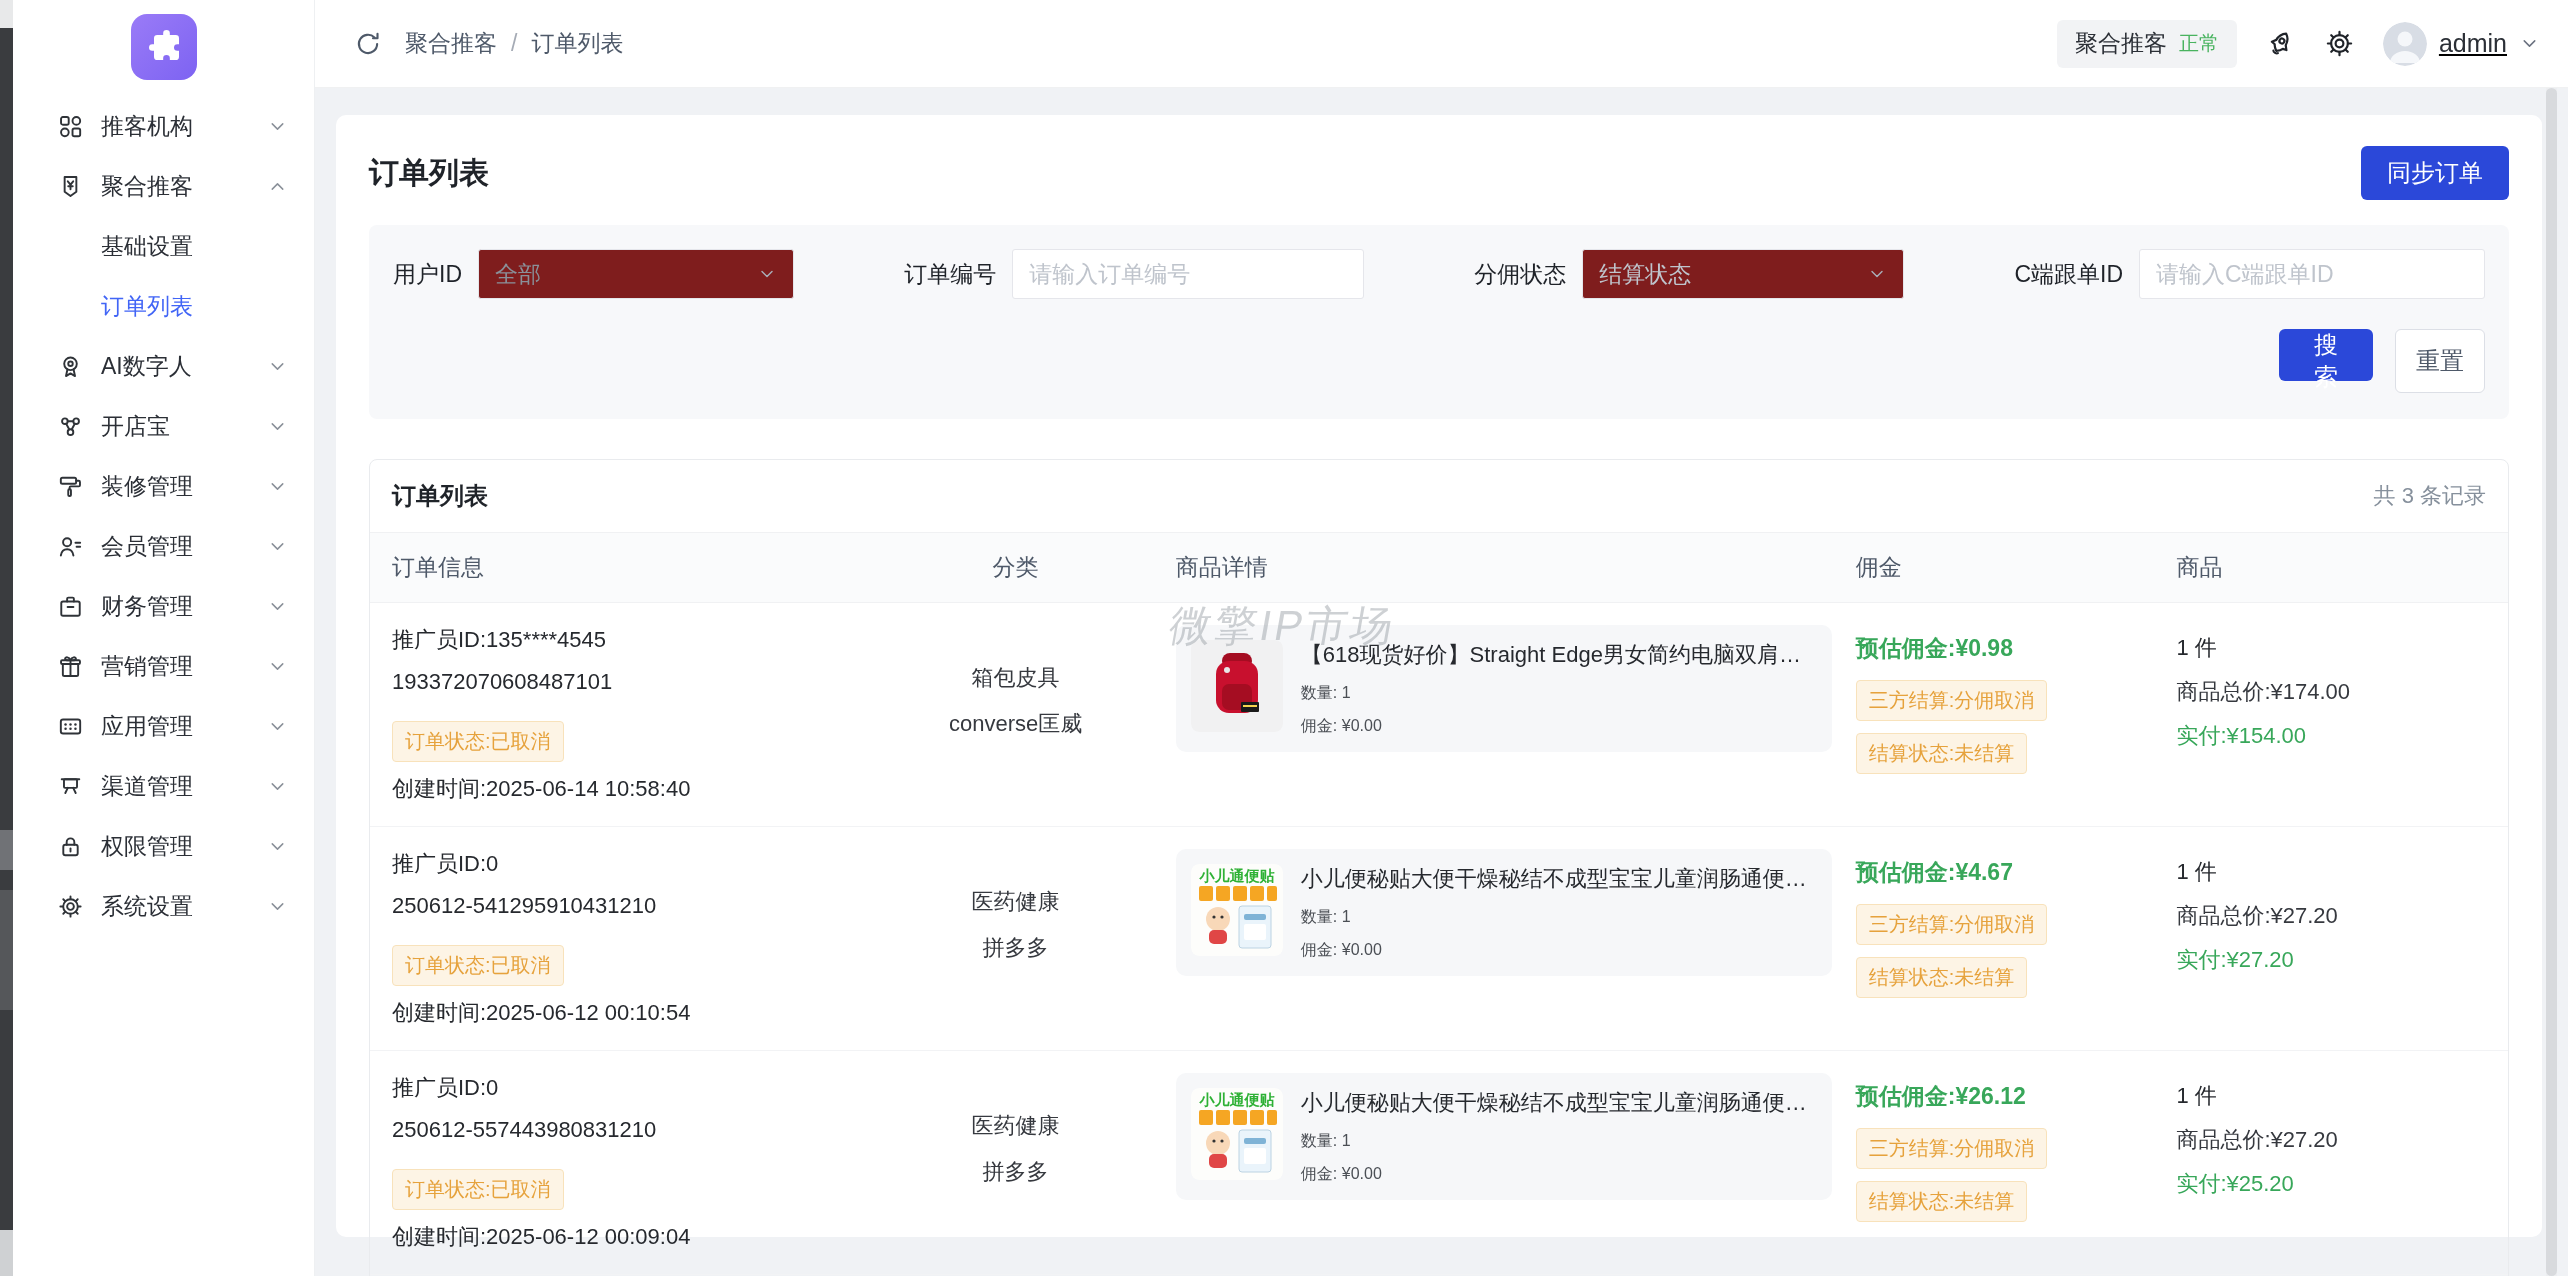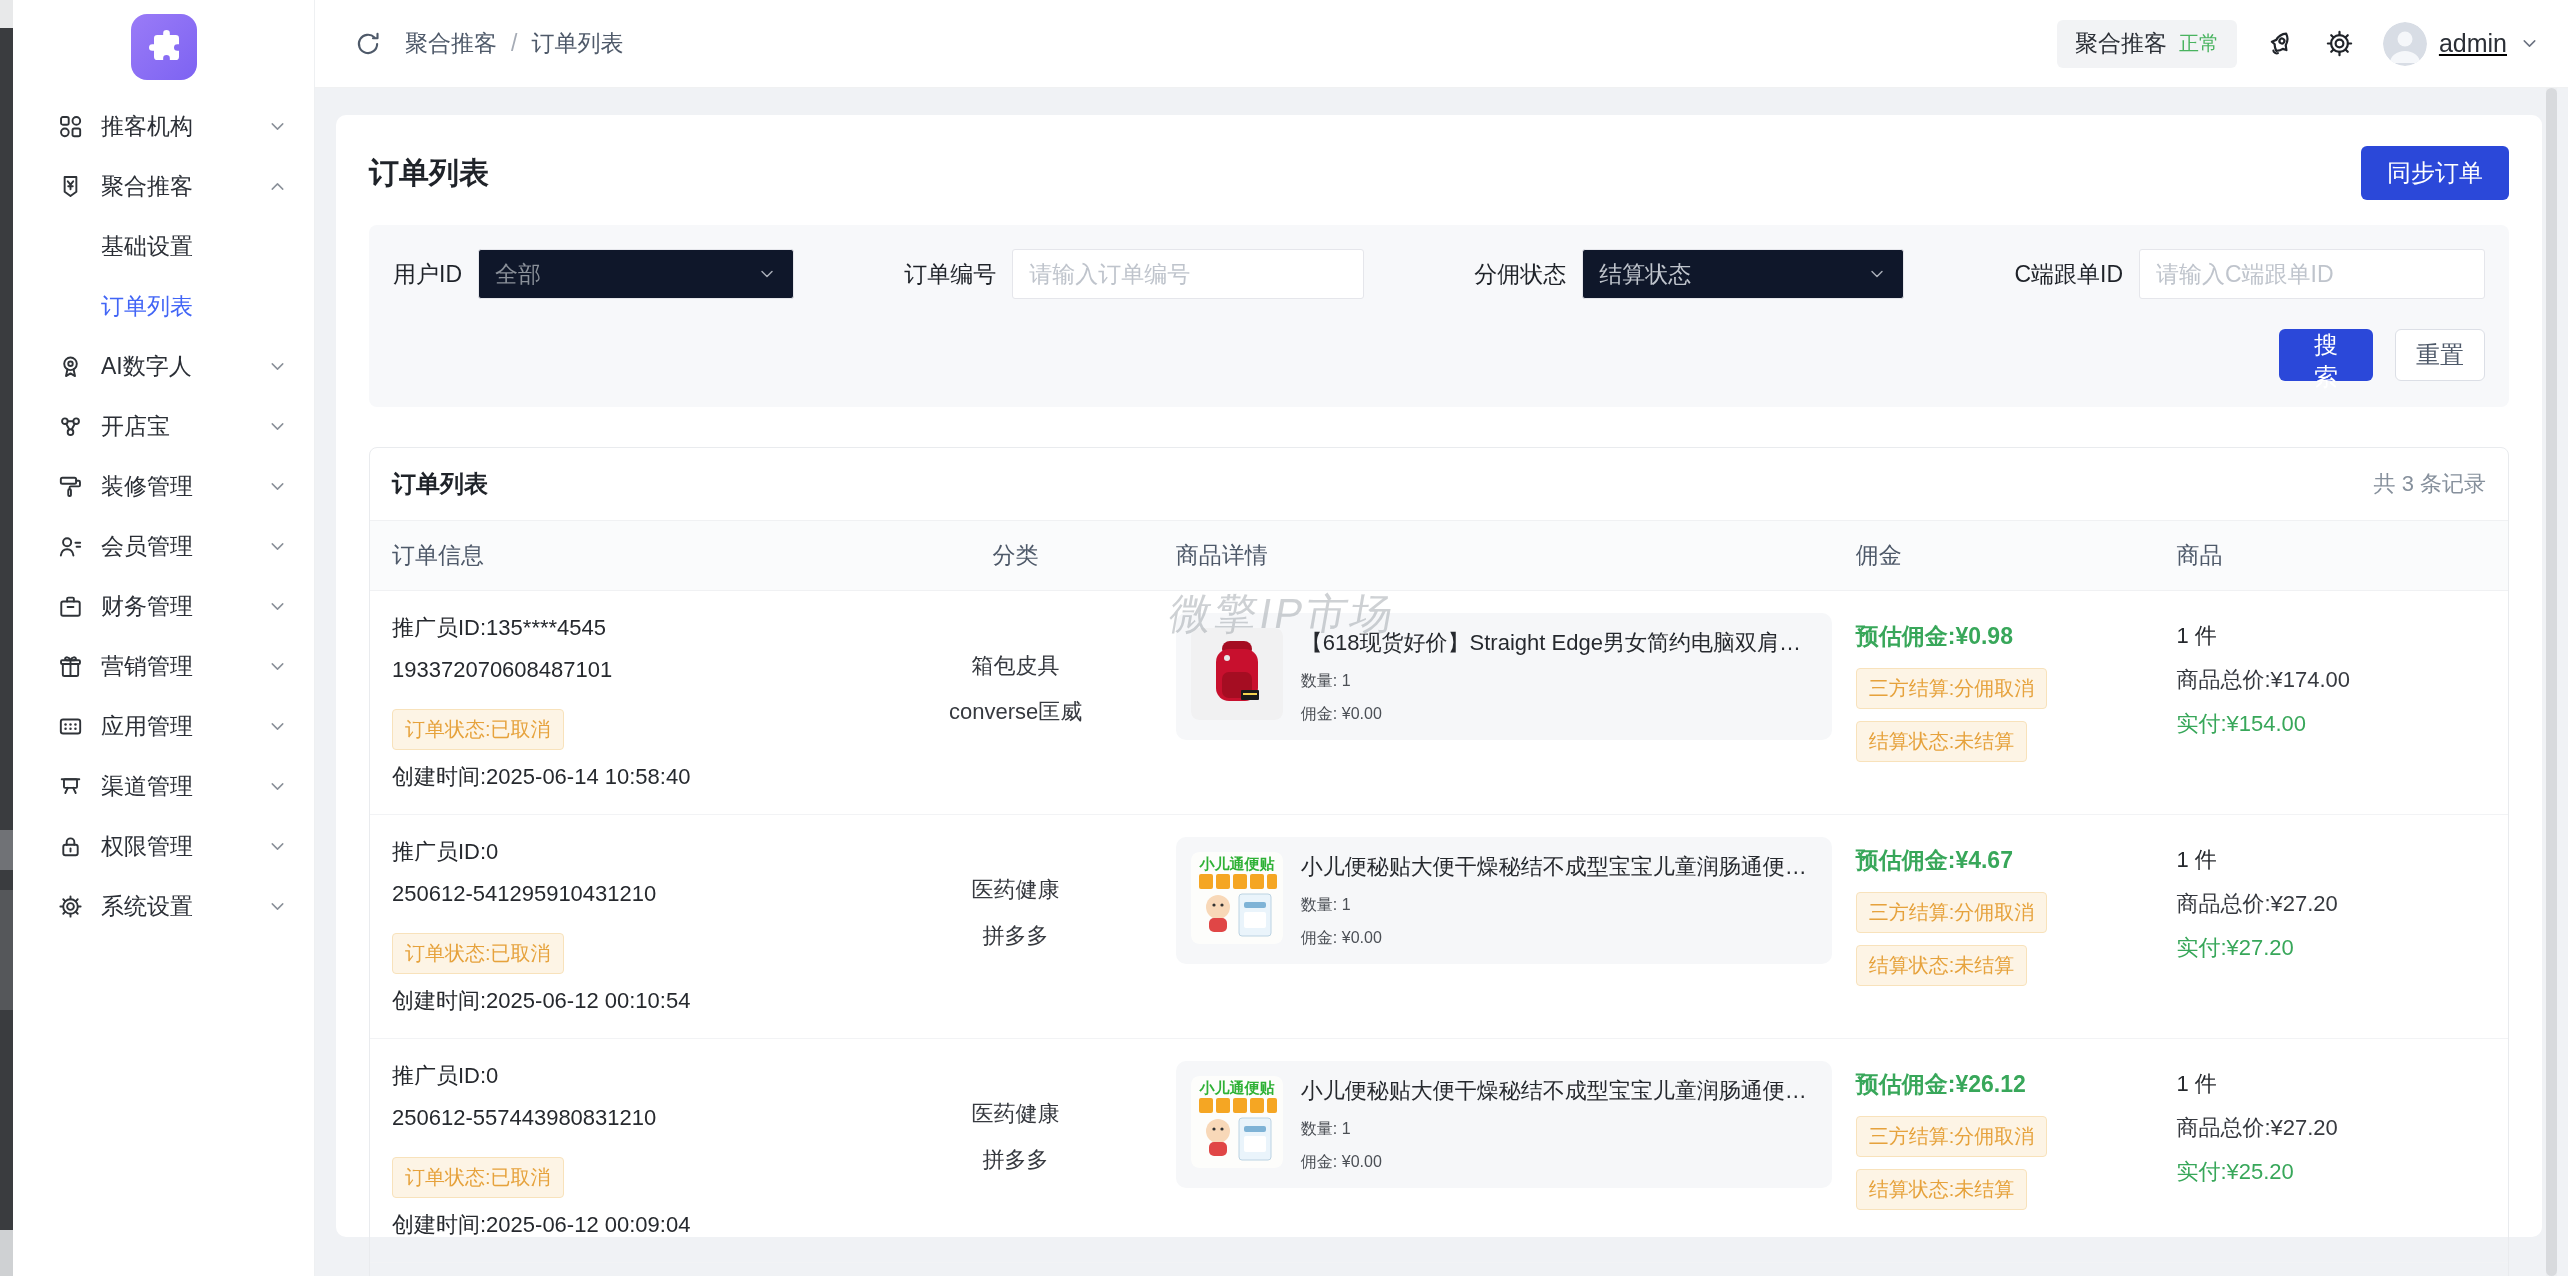--- a/index.html
+++ b/index.html
@@ -46,31 +46,31 @@
   
   .card{position:absolute;left:336px;top:115px;width:2206px;height:1122px;background:#fff;border-radius:10px;box-sizing:border-box;padding:30px 33px;}
   .page-head{display:flex;align-items:center;justify-content:space-between;height:56px;margin-bottom:24px;}
   .page-title{font-size:30px;font-weight:700;color:#1f2329;}
   .btn{border:none;border-radius:6px;font-family:inherit;cursor:pointer;}
   .btn-primary{background:#2b48d9;color:#fff;font-size:24px;height:54px;padding:0 26px;}
   .filter-box{background:#f7f8fa;border-radius:8px;padding:24px 24px 26px;}
   .filter-row{display:flex;align-items:center;justify-content:space-between;}
   .fgroup{display:flex;align-items:center;}
   .flabel{font-size:23px;color:#1f2329;margin-right:16px;white-space:nowrap;}
-  .fcontrol{height:50px;background:#0f172a;border:1px solid #e5e6eb;border-radius:3px;box-sizing:border-box;display:flex;align-items:center;padding:0 16px;font-size:23px;}
+  .fcontrol{height:50px;background:#7f1d1d;border:1px solid #e5e6eb;border-radius:3px;box-sizing:border-box;display:flex;align-items:center;padding:0 16px;font-size:23px;}
   .fselect{justify-content:space-between;cursor:pointer;}
   .sel-val{color:#8a9099;}
   .sel-ph{color:#bfc4cc;}
   .sel-chev{width:20px;height:20px;color:#a9aeb8;}
   .sel-chev svg{width:20px;height:20px;display:block;}
   .finput{border:1px solid #e5e6eb;background:#fff;border-radius:3px;height:50px;box-sizing:border-box;padding:0 16px;font-size:23px;font-family:inherit;color:#2b2f36;}
   .finput::placeholder{color:#bfc4cc;}
   .filter-actions{display:flex;justify-content:flex-end;gap:22px;margin-top:30px;}
   .btn-search{width:94px;height:52px;font-size:24px;}
-  .btn-plain{width:90px;height:52px;background:#fff;border:1px solid #dcdfe6;border-radius:6px;color:#4e5969;font-size:24px;}
+  .btn-plain{width:90px;height:64px;background:#fff;border:1px solid #dcdfe6;border-radius:6px;color:#4e5969;font-size:24px;}
 
   
   .table-card{position:relative;border:1px solid #e9ebee;border-radius:8px;margin-top:40px;}
   .tc-head{display:flex;align-items:center;justify-content:space-between;padding:20px 22px;}
   .tc-title{font-size:24px;font-weight:700;color:#1f2329;}
   .tc-count{font-size:22px;color:#86909c;}
   .thead{display:flex;background:#fafbfc;border-top:1px solid #f0f1f3;border-bottom:1px solid #f0f1f3;padding:19px 0;font-size:23px;color:#4e5969;}
   .c1{width:22.7%;box-sizing:border-box;padding-left:22px;}
   .c2{width:14.9%;box-sizing:border-box;padding-left:2px;text-align:center;}
   .c3{width:31.8%;box-sizing:border-box;padding-left:2px;}

